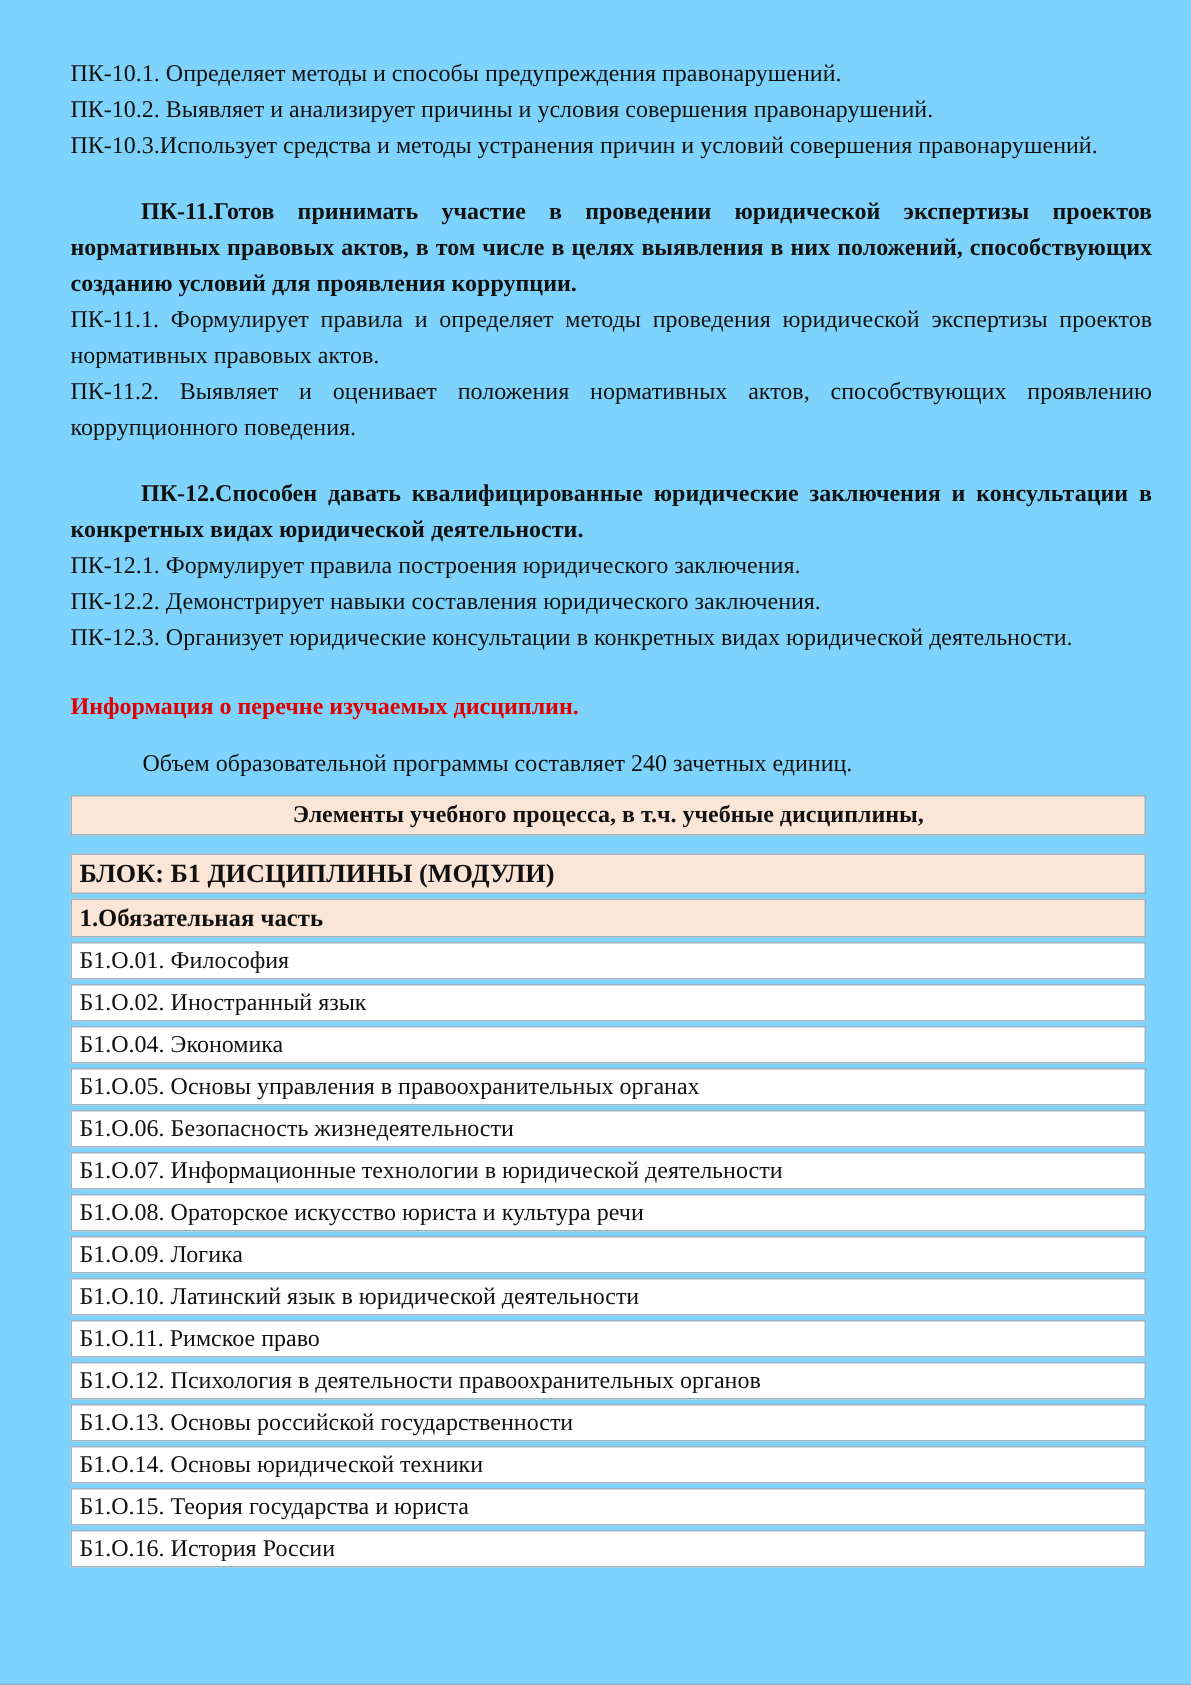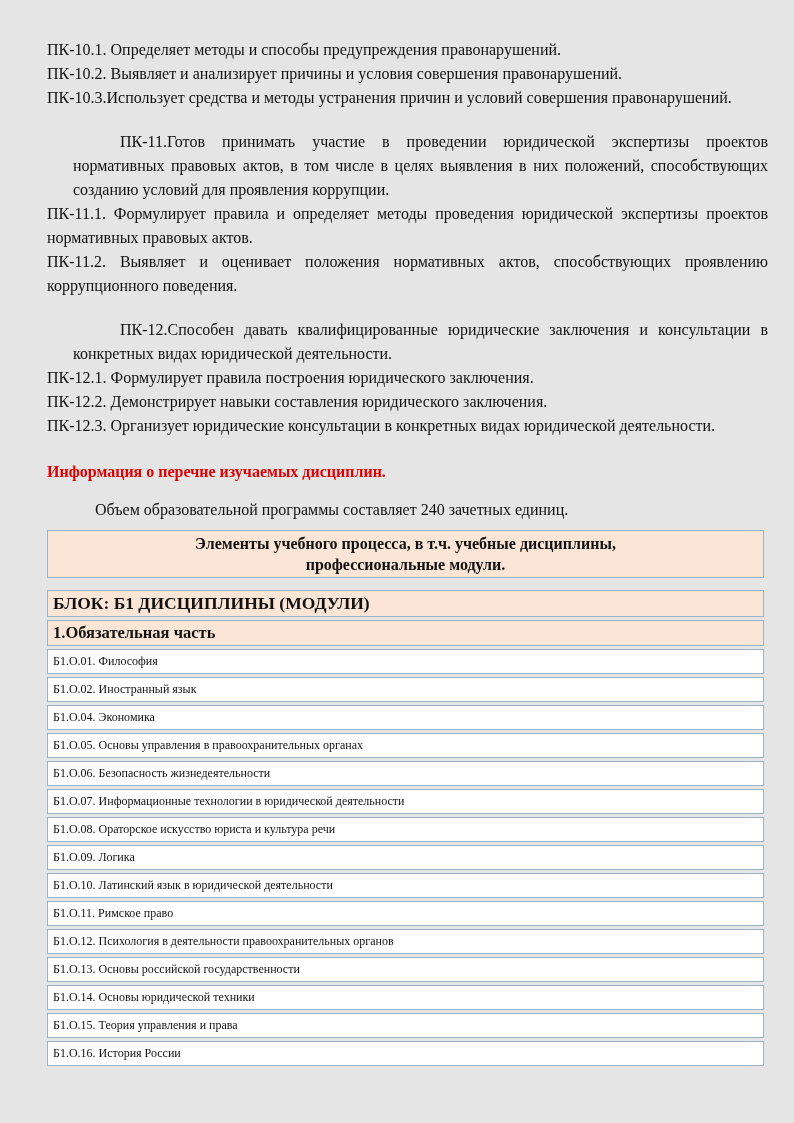--- a/index.html
+++ b/index.html
@@ -1,33 +1,33 @@
 <!DOCTYPE html>
 <html lang="ru"><head>
 <meta charset="utf-8">
 <style>
   * { box-sizing: border-box; margin: 0; padding: 0; }
   html, body { background: #888; }
   .page {
     width: 794px;
     height: 1123px;
     margin: 0 auto;
-    background: #e5e5e5;
+    background: #7dd3fc;
     color: #111111;
     font-family: "Liberation Serif", "DejaVu Serif", serif;
     font-size: 16px;
     line-height: 24px;
     padding: 38px 26px 0 47px;
     overflow: hidden;
     position: relative;
   }
   .para {
     text-align: justify;
   }
-  .bold { font-weight: normal; margin-left: 26px; }
+  .bold { font-weight: bold; }
   .indent { text-indent: 47px; }
   .gap { height: 20px; }
   .red-heading {
     color: #e00000;
     font-weight: bold;
     font-size: 16px;
     margin: 22px 0 14px 0;
   }
   .volume-line {
     text-indent: 48px;
@@ -35,21 +35,21 @@
   }
   
   .dtable {
     width: 717px;
     margin-top: 4px;
   }
   .trow {
     border: 1px solid #9db3c3;
     background: #ffffff;
     padding: 1px 5px;
-    font-size: 12px;
+    font-size: 16px;
     line-height: 21px;
     margin-bottom: 3px;
   }
   .trow:last-child { margin-bottom: 0; }
   .thead {
     background: #fbe5d6;
     text-align: center;
     font-weight: bold;
     font-size: 16px;
     padding: 2px 5px;
@@ -90,34 +90,33 @@
   <p class="para">ПК-12.2. Демонстрирует навыки составления юридического заключения.</p>
   <p class="para">ПК-12.3. Организует юридические консультации в конкретных видах юридической деятельности.</p>
 
   <h2 class="red-heading">Информация о перечне изучаемых дисциплин.</h2>
 
   <p class="volume-line">Объем образовательной программы составляет  240 зачетных единиц.</p>
 
   <div class="dtable">
     <div class="trow thead">
       <div>Элементы учебного процесса, в т.ч. учебные дисциплины,</div>
-      <div>профессиональные модули.</div>
     </div>
     <div class="trow tblock">БЛОК: Б1 ДИСЦИПЛИНЫ (МОДУЛИ)</div>
     <div class="trow tsection">1.Обязательная часть</div>
     <div class="trow">Б1.О.01. Философия</div>
     <div class="trow">Б1.О.02. Иностранный язык</div>
     <div class="trow">Б1.О.04. Экономика</div>
     <div class="trow">Б1.О.05.  Основы управления в правоохранительных органах</div>
     <div class="trow">Б1.О.06. Безопасность жизнедеятельности</div>
     <div class="trow">Б1.О.07. Информационные технологии в юридической деятельности</div>
     <div class="trow">Б1.О.08. Ораторское искусство юриста и культура речи</div>
     <div class="trow">Б1.О.09. Логика</div>
     <div class="trow">Б1.О.10. Латинский язык в юридической деятельности</div>
     <div class="trow">Б1.О.11. Римское право</div>
     <div class="trow">Б1.О.12.  Психология в деятельности правоохранительных органов</div>
     <div class="trow">Б1.О.13. Основы российской государственности</div>
     <div class="trow">Б1.О.14. Основы юридической техники</div>
-    <div class="trow">Б1.О.15. Теория управления и права</div>
+    <div class="trow">Б1.О.15. Теория государства и юриста</div>
     <div class="trow">Б1.О.16. История России</div>
   </div>
 
 </div>
 
 </body></html>

